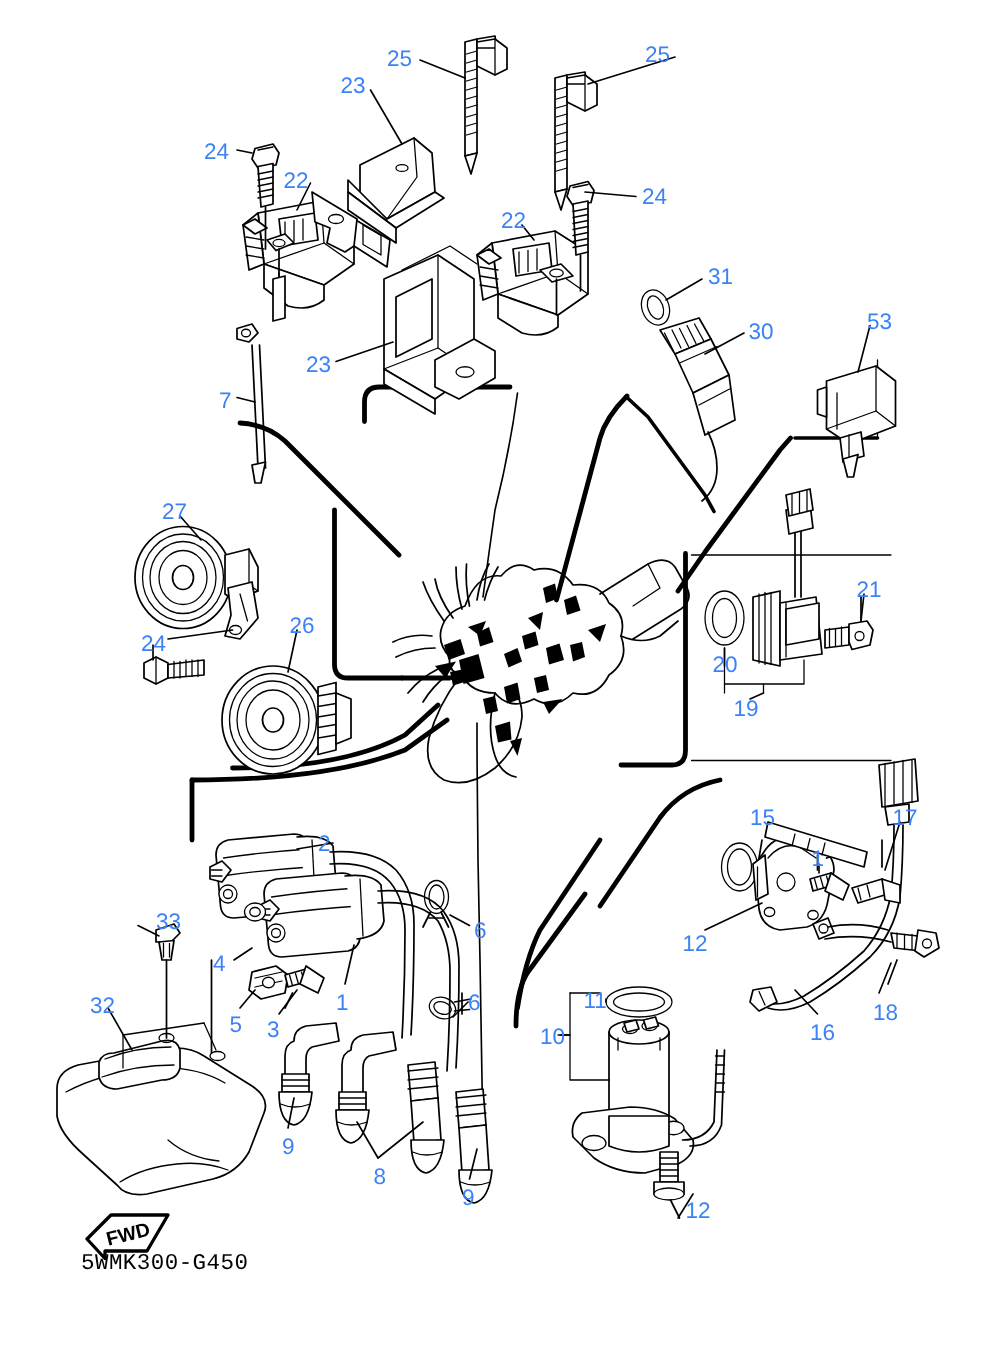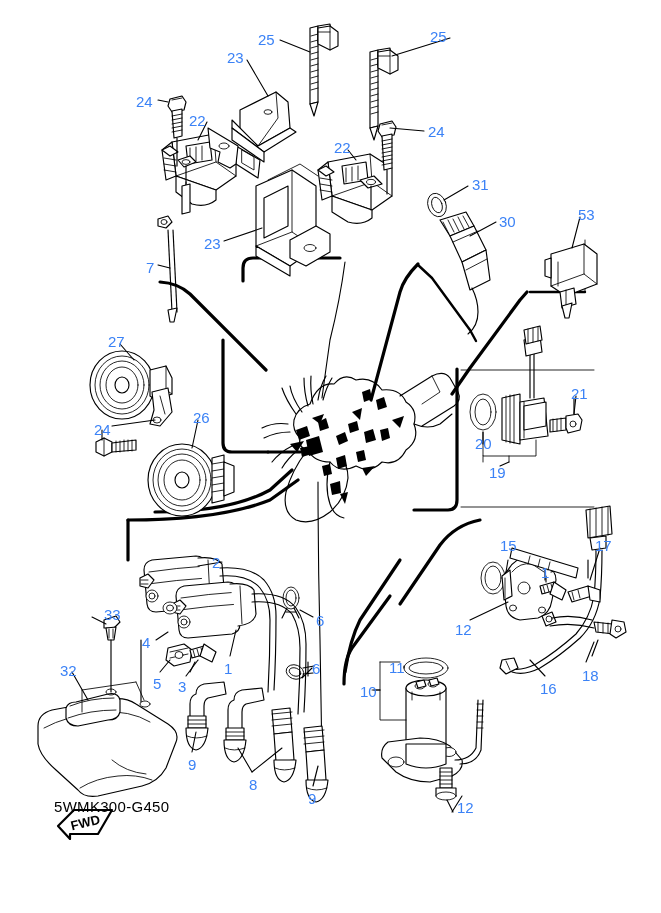--- a/index.html
+++ b/index.html
@@ -27,22 +27,22 @@
     font-size:15px;
     font-weight:400;
     color:#3b82f6;
     line-height:1;
     white-space:nowrap;
     letter-spacing:0px;
   }
   #partno{
     position:absolute;
     left:54px;
-    top:798px;
-    font-family:Liberation Sans, sans-serif;
+    top:834px;
+    font-family:Liberation Mono, monospace;
     font-size:15px;
     color:#000000;
     white-space:nowrap;
     letter-spacing:0.3px;
   }
   #fwd-label{
     position:absolute;
     left:56px;
     top:806px;
     width:60px;

